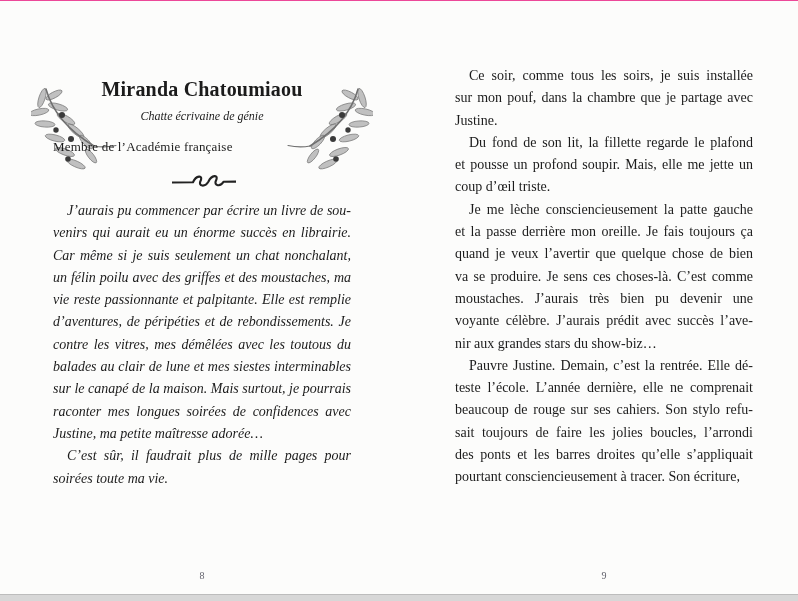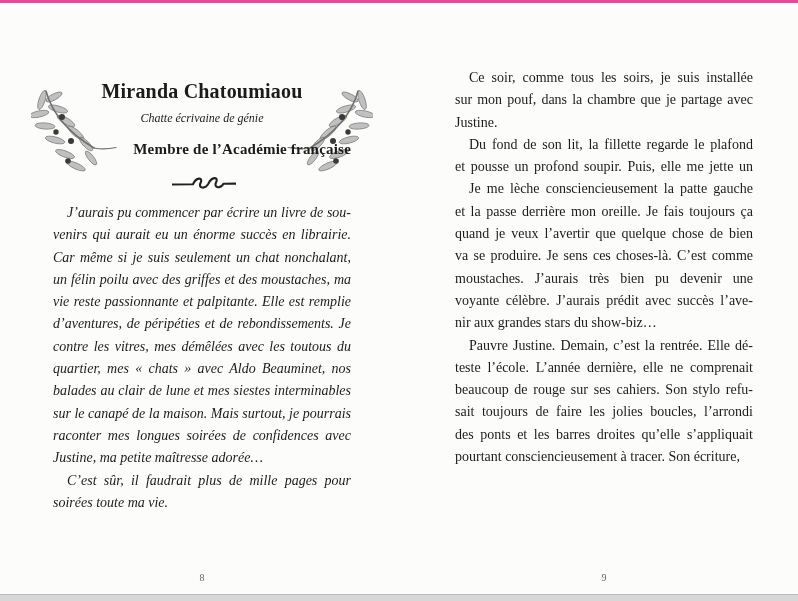--- a/index.html
+++ b/index.html
@@ -4,40 +4,40 @@
 <style>
   :root{
     --paper:#fcfcfb; --text:#1b1b1b; --folio:#63636d;
     --bottom-strip:#d7d7d7; --strip-line:#bcbcbc; --branch:#6f6f6f;
   }
   *{margin:0;padding:0;box-sizing:border-box;}
   html,body{background:#ffffff;}
   .spread{
     position:relative;width:798px;height:601px;overflow:hidden;
     background:var(--paper);
-    border-top:3px solid #ec4899;
+    border-top:1px solid #ec4899;
     font-family:"Liberation Serif","DejaVu Serif",serif;
     color:var(--text);
   }
   .page{position:absolute;top:0;height:601px;width:399px;}
   .page-left{left:0;}
   .page-right{left:399px;}
 
   
   .hdr-author{
     position:absolute;left:53px;width:298px;top:77px;
     text-align:center;font-weight:bold;font-size:20px;letter-spacing:.2px;
   }
   .hdr-subtitle{
     position:absolute;left:53px;width:298px;top:108px;
     text-align:center;font-style:italic;font-size:12px;
   }
   .hdr-affiliation{
     position:absolute;left:53px;width:298px;top:138px;
-    text-align:right;font-weight:bold;font-size:15px;letter-spacing:.2px;
+    text-align:left;font-weight:normal;font-size:13px;letter-spacing:.2px;
   }
   .branch{position:absolute;top:84px;width:86px;height:88px;}
   .branch-left{left:31px;}
   .branch-right{left:287px;transform:scaleX(-1);}
   .divider{position:absolute;left:172px;top:172px;width:64px;height:18px;}
 
   
   .body-text{position:absolute;width:298px;font-size:14px;line-height:22.3px;}
   .body-left{left:53px;top:199px;font-style:italic;}
   .body-right{left:56px;top:64px;}
@@ -122,39 +122,39 @@
     </svg>
 
     <div class="body-text body-left" id="left-body">
         <div class="line first">J’aurais pu commencer par écrire un livre de sou-</div>
         <div class="line">venirs qui aurait eu un énorme succès en librairie.</div>
         <div class="line">Car même si je suis seulement un chat nonchalant,</div>
         <div class="line">un félin poilu avec des griffes et des moustaches, ma</div>
         <div class="line">vie reste passionnante et palpitante. Elle est remplie</div>
         <div class="line">d’aventures, de péripéties et de rebondissements. Je</div>
         <div class="line">contre les vitres, mes démêlées avec les toutous du</div>
-        <div class="line">quartier, mes « chats » avec Aldo Beauminet, nos</div>
         <div class="line">balades au clair de lune et mes siestes interminables</div>
         <div class="line">sur le canapé de la maison. Mais surtout, je pourrais</div>
         <div class="line">raconter mes longues soirées de confidences avec</div>
         <div class="line last">Justine, ma petite maîtresse adorée…</div>
         <div class="line first">C’est sûr, il faudrait plus de mille pages pour</div>
         <div class="line last">soirées toute ma vie.</div>
       </div>
 
     <div class="folio">8</div>
   </div>
 
   <div class="page page-right">
     <div class="body-text body-right" id="right-body">
         <div class="line first">Ce soir, comme tous les soirs, je suis installée</div>
         <div class="line">sur mon pouf, dans la chambre que je partage avec</div>
         <div class="line last">Justine.</div>
         <div class="line first">Du fond de son lit, la fillette regarde le plafond</div>
-        <div class="line">et pousse un profond soupir. Puis, elle me jette un</div>
+        <div class="line">et pousse un profond soupir. Mais, elle me jette un</div>
+        <div class="line last">coup d’œil triste.</div>
         <div class="line first">Je me lèche consciencieusement la patte gauche</div>
         <div class="line">et la passe derrière mon oreille. Je fais toujours ça</div>
         <div class="line">quand je veux l’avertir que quelque chose de bien</div>
         <div class="line">va se produire. Je sens ces choses-là. C’est comme</div>
         <div class="line">moustaches. J’aurais très bien pu devenir une</div>
         <div class="line">voyante célèbre. J’aurais prédit avec succès l’ave-</div>
         <div class="line last">nir aux grandes stars du show-biz…</div>
         <div class="line first">Pauvre Justine. Demain, c’est la rentrée. Elle dé-</div>
         <div class="line">teste l’école. L’année dernière, elle ne comprenait</div>
         <div class="line">beaucoup de rouge sur ses cahiers. Son stylo refu-</div>

